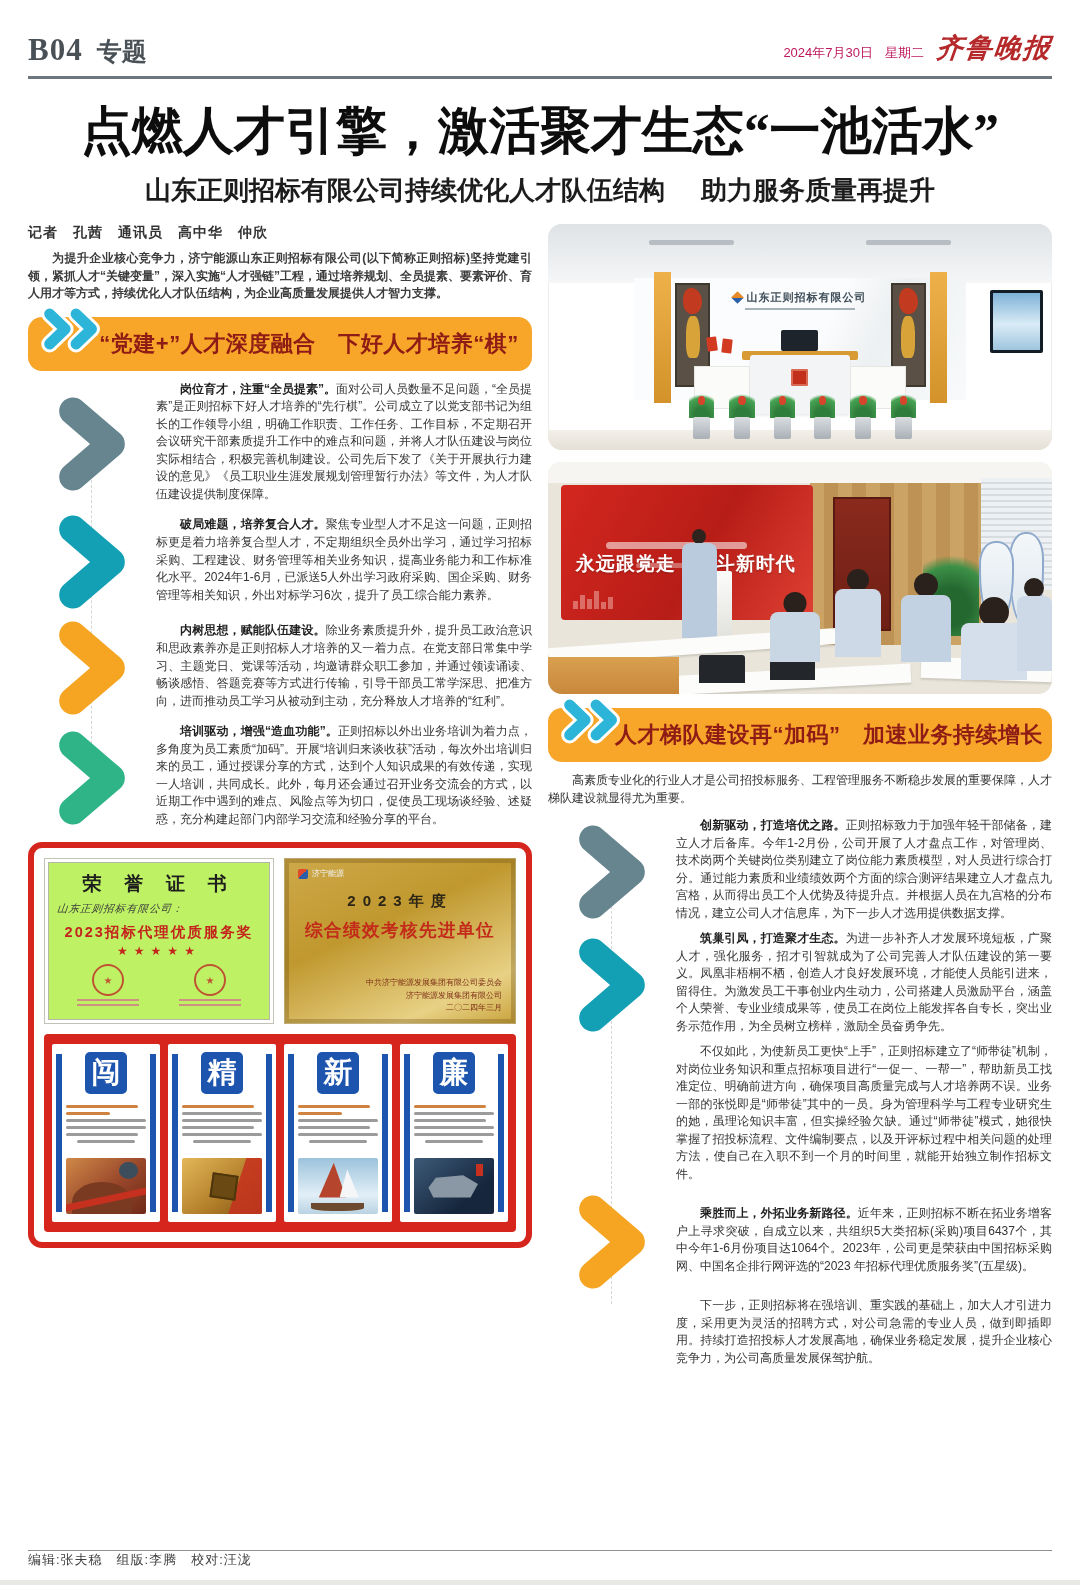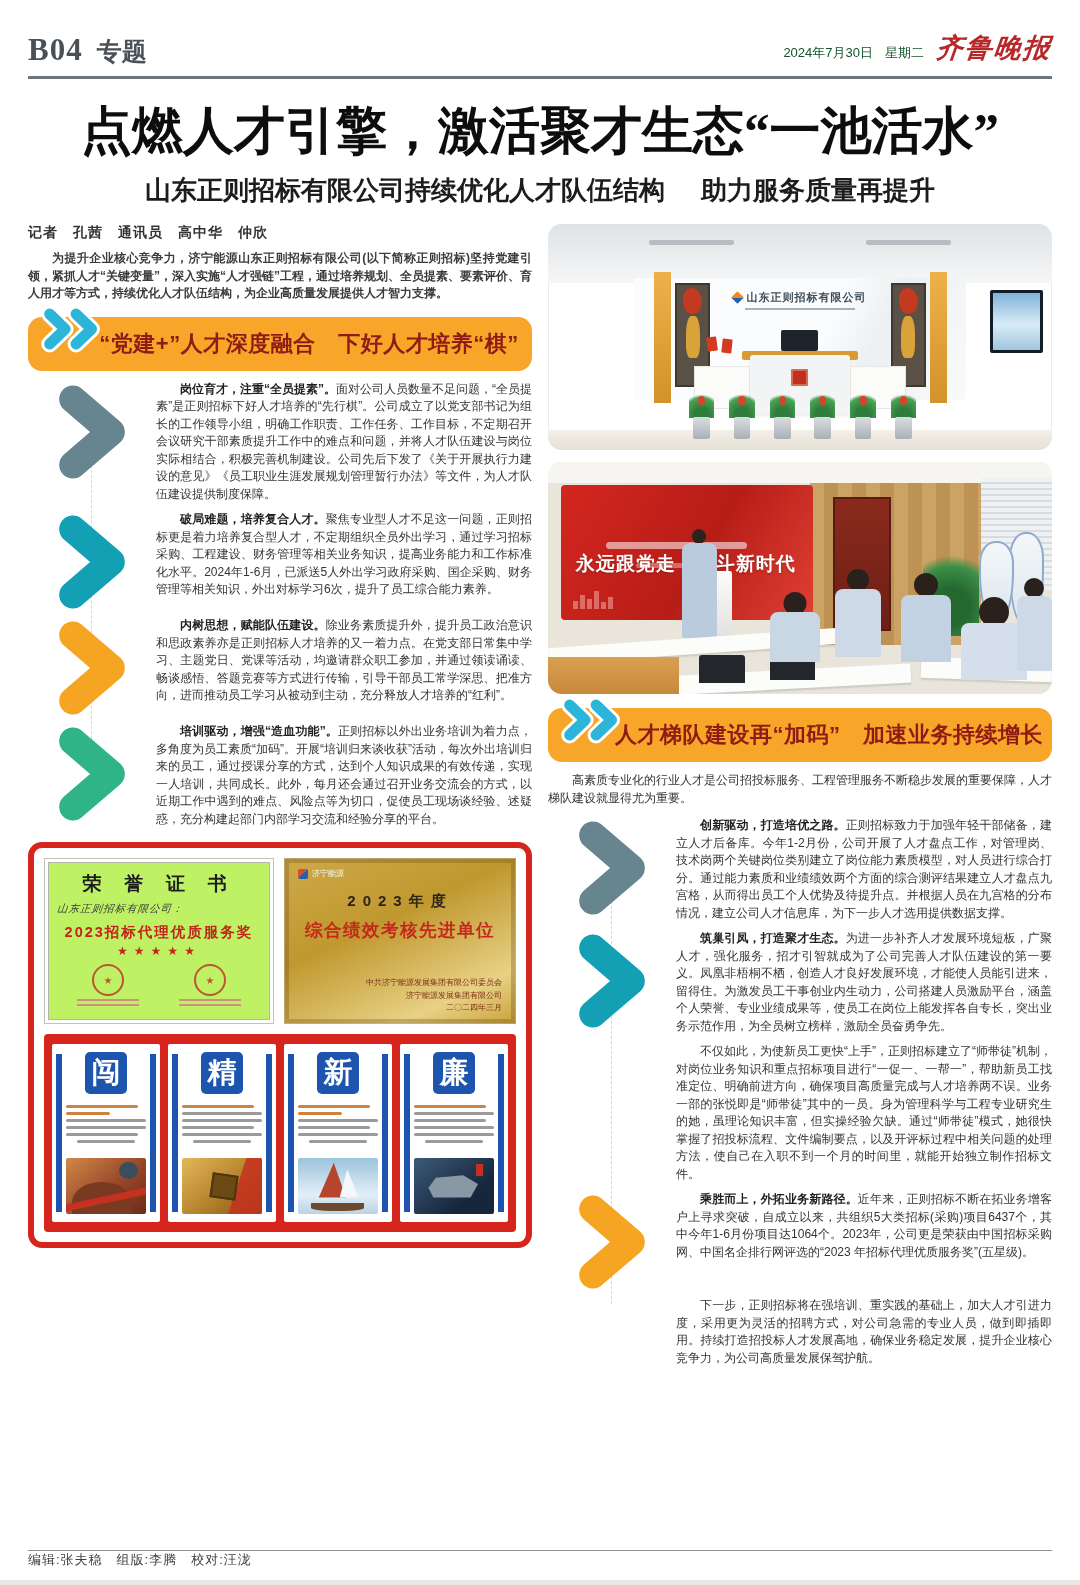--- a/index.html
+++ b/index.html
@@ -6,21 +6,21 @@
   body{width:1080px;height:1585px;position:relative;overflow:hidden;background:#ffffff;
        font-family:"Liberation Sans",sans-serif;color:#2e2e2e;}
   .page{position:absolute;inset:0;padding:0 28px;box-sizing:border-box;}
 
   
   .hdr{display:flex;justify-content:space-between;align-items:flex-end;padding-top:22px;height:46px;}
   .hdr-left{display:flex;align-items:baseline;gap:14px;}
   .pageno{font-family:"Liberation Serif",serif;font-weight:900;font-size:31px;color:#4a5156;letter-spacing:1px;}
   .sect{font-size:25px;font-weight:800;color:#4a5156;}
   .hdr-right{display:flex;align-items:baseline;gap:12px;padding-bottom:2px;}
-  .date{font-size:13px;color:#14532d;text-align:right;}
+  .date{font-size:13px;color:#be185d;text-align:right;}
   .mast{font-family:"Liberation Serif",serif;font-weight:900;font-style:italic;color:#b5292b;
         font-size:27px;transform:skewX(-6deg);display:inline-block;letter-spacing:2px;}
   .hdr-rule{height:3px;background:#6d767d;margin-top:8px;}
 
   
   .headline{margin:24px 0 0;text-align:center;font-family:"Liberation Serif",serif;
             font-weight:900;font-size:51px;line-height:1.12;color:#0d0d0d;letter-spacing:0px;}
   .subtitle{margin-top:13px;display:flex;justify-content:center;gap:36px;
             font-size:26px;font-weight:800;color:#1c1c1c;}
 
@@ -37,21 +37,21 @@
   .sechdr{position:relative;height:54px;background:var(--hdrbg,#f7a62a);border-radius:14px;
           margin:14px 0 10px;display:flex;align-items:center;justify-content:center;
           padding-left:66px;padding-right:8px;}
   .sh-title{font-size:22px;font-weight:900;color:var(--hdrtext,#8e1b15);white-space:nowrap;letter-spacing:0.5px;}
   .sh-icon{position:absolute;left:12px;top:-12px;width:72px;height:48px;color:var(--cyan,#2cb5d8);}
   .sh-icon svg{display:block;width:72px;height:48px;}
 
   
   .items{position:relative;margin-top:10px;}
   .items::before{content:"";position:absolute;left:63px;top:64px;bottom:64px;border-left:1px dashed #d6d6d6;}
-  .item{display:flex;margin-bottom:8px;position:relative;}
+  .item{display:flex;margin-bottom:8px;position:relative;align-items:center;}
   .chevcell{flex:0 0 128px;display:flex;justify-content:center;align-items:flex-start;padding-top:4px;z-index:1;}
   .chevcell svg{display:block;width:82px;height:94px;}
   .c-slate{color:var(--slate,#66858f);} .c-teal{color:var(--teal,#13a0b5);}
   .c-green{color:var(--green,#2eb487);} .c-orange{color:var(--orange,#f6a522);}
   .itext{flex:1;margin:0;}
 
   
   .scene{position:relative;border-radius:14px;overflow:hidden;background:#fff;box-shadow:0 0 0 1px #ececec inset;}
   .ph1{height:226px;}
   .ph2{height:232px;margin-top:12px;}

